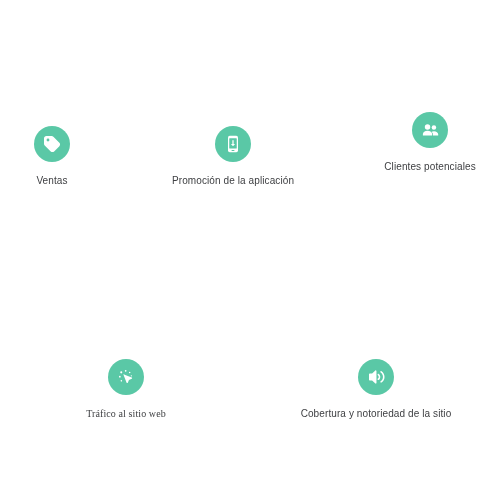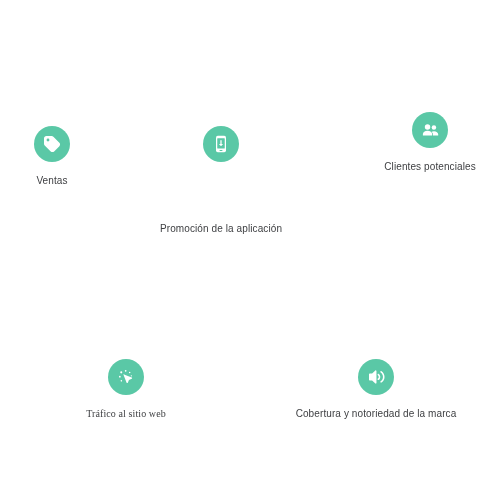--- a/index.html
+++ b/index.html
@@ -45,21 +45,21 @@
     font-size: 10px;
     line-height: 15px;
     color: #3f4043;
     text-align: center;
     letter-spacing: 0.1px;
     white-space: pre-line;
   }
 
   
   .item-ventas        { left: 0px;   top: 126px; width: 104px; }
-  .item-app           { left: 138px; top: 126px; width: 166px; gap: 48px; }
+  .item-app           { left: 150px; top: 126px; width: 166px; }
   .item-leads         { left: 360px; top: 112px; width: 140px; }
   
   .item-trafico       { left: 56px;  top: 359px; width: 140px; font-family: Liberation Serif, serif; }
   .item-cobertura     { left: 291px; top: 359px; width: 170px; }
 </style>
 </head>
 <body>
 
 <div id="objective-grid">
 
@@ -113,16 +113,16 @@
   </div>
 
   <div class="objective-item item-cobertura">
     <div class="objective-icon">
       <svg width="20" height="20" viewBox="0 0 24 24" aria-hidden="true">
         <path fill="#ffffff" d="M12.1 4.1c-.28-.15-.62-.11-.86.1L7.3 7.75H4.5c-.5 0-.9.4-.9.9v6.7c0 .5.4.9.9.9h2.8l3.94 3.55c.24.21.58.25.86.1.28-.15.46-.44.46-.76V4.86c0-.32-.18-.61-.46-.76z"></path>
         <path fill="#ffffff" d="M15.3 8.35c-.42-.3-1.0-.2-1.3.22-.3.42-.2 1.0.22 1.3.66.47 1.04 1.2 1.04 2.03s-.38 1.56-1.04 2.03c-.42.3-.52.88-.22 1.3.3.42.88.52 1.3.22 1.14-.81 1.82-2.11 1.82-3.55s-.68-2.74-1.82-3.55z"></path>
         <path fill="#ffffff" d="M18.6 5.1c-.43-.29-1.01-.17-1.3.26-.29.43-.17 1.01.26 1.3 1.75 1.18 2.79 3.13 2.79 5.24s-1.04 4.06-2.79 5.24c-.43.29-.55.87-.26 1.3.29.43.87.55 1.3.26 2.27-1.53 3.63-4.07 3.63-6.8s-1.36-5.27-3.63-6.8z"></path>
       </svg>
     </div>
-    <div class="objective-label">Cobertura y notoriedad de la marca</div>
+    <div class="objective-label">Cobertura y notoriedad de la sitio</div>
   </div>
 
 </div>
 
 </body></html>

